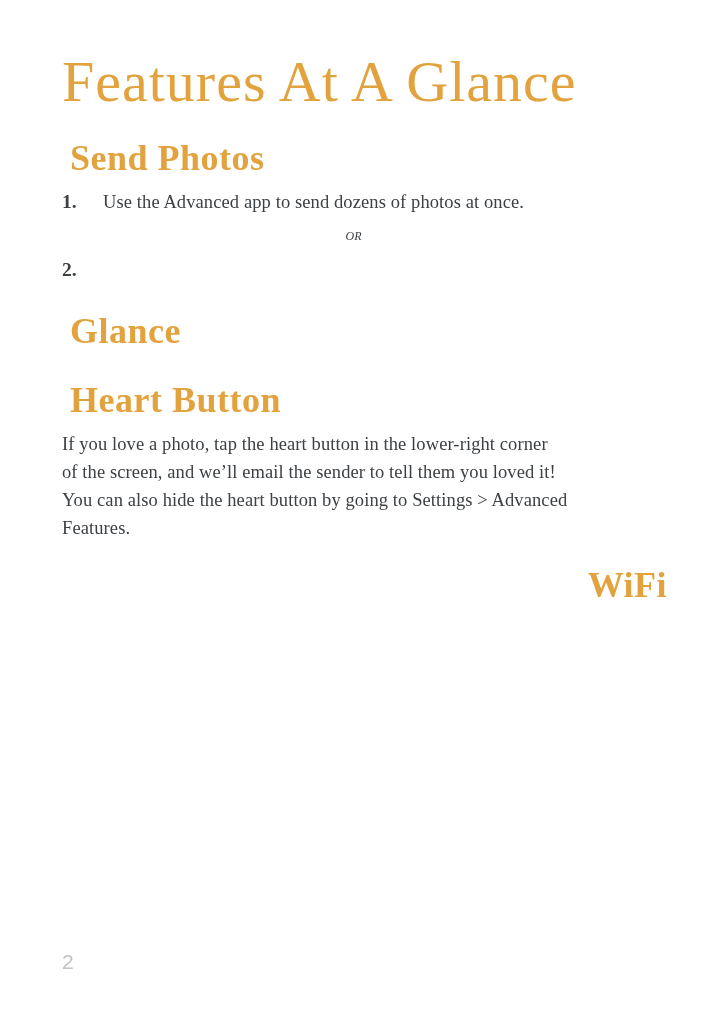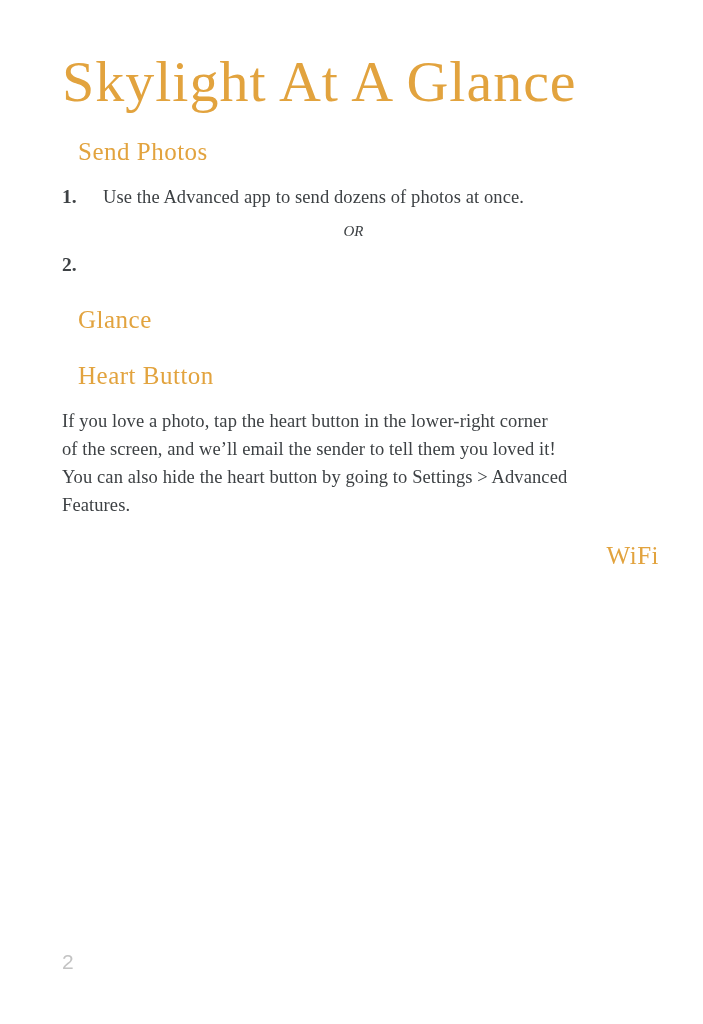--- a/index.html
+++ b/index.html
@@ -12,53 +12,53 @@
   .page{
     width:703px;height:1024px;position:relative;box-sizing:border-box;
     padding:50px 28px 0 62px;background:var(--bg);overflow:hidden;
     font-family:"Liberation Serif", serif;color:var(--ink);
   }
   .title{
     margin:0;font-size:58px;line-height:1.1;font-weight:normal;
     color:var(--accent);letter-spacing:1px;white-space:nowrap;
   }
   .sec-heading{
-    margin:16px;font-size:25px;line-height:1.2;font-weight:normal;
+    margin:8px;font-size:36px;line-height:1.2;font-weight:bold;
     color:var(--accent);letter-spacing:0.5px;white-space:nowrap;
   }
   .body-text{
     margin:0;font-size:18.5px;line-height:28px;color:var(--ink);
     white-space:pre-line;letter-spacing:0.1px;
   }
   .sec-send{margin-top:23px;}
   .list-item{display:flex;align-items:flex-start;}
   .list-item .num{
     flex:0 0 41px;font-weight:bold;font-size:19.5px;line-height:28px;color:var(--ink);
   }
   .item-1{margin-top:4px;}
   .or-separator{
-    margin:6px 30px 6px 0;font-size:15px;line-height:28px;font-style:italic;
+    margin:6px 30px 6px 0;font-size:12px;line-height:28px;font-style:italic;
     text-align:center;color:var(--ink);
   }
   .sec-swipe .sec-heading{margin-top:26px;}
   .sec-zoom .sec-heading{margin-top:18px;}
   .sec-heart .sec-heading{margin-top:26px;}
   .sec-wifi .sec-heading{margin-top:22px;text-align:right;}
   .sec-body{margin-top:2px;}
   .page-number{
     position:absolute;left:62px;top:950px;
     font-family:"Liberation Sans", sans-serif;font-size:21px;color:var(--muted);
   }
 </style>
 </head>
 <body>
 
 <div class="page">
 
-  <h1 class="title">Skylight At A Glance</h1>
+  <h1 class="title">Features At A Glance</h1>
 
   <section class="sec-send">
     <h2 class="sec-heading">Send Photos</h2>
     <div class="list-item item-1">
       <span class="num">1.</span>
       <p class="body-text">Use the Advanced app to send dozens of photos at once.</p>
     </div>
     <p class="or-separator">OR</p>
     <div class="list-item">
       <span class="num">2.</span>

